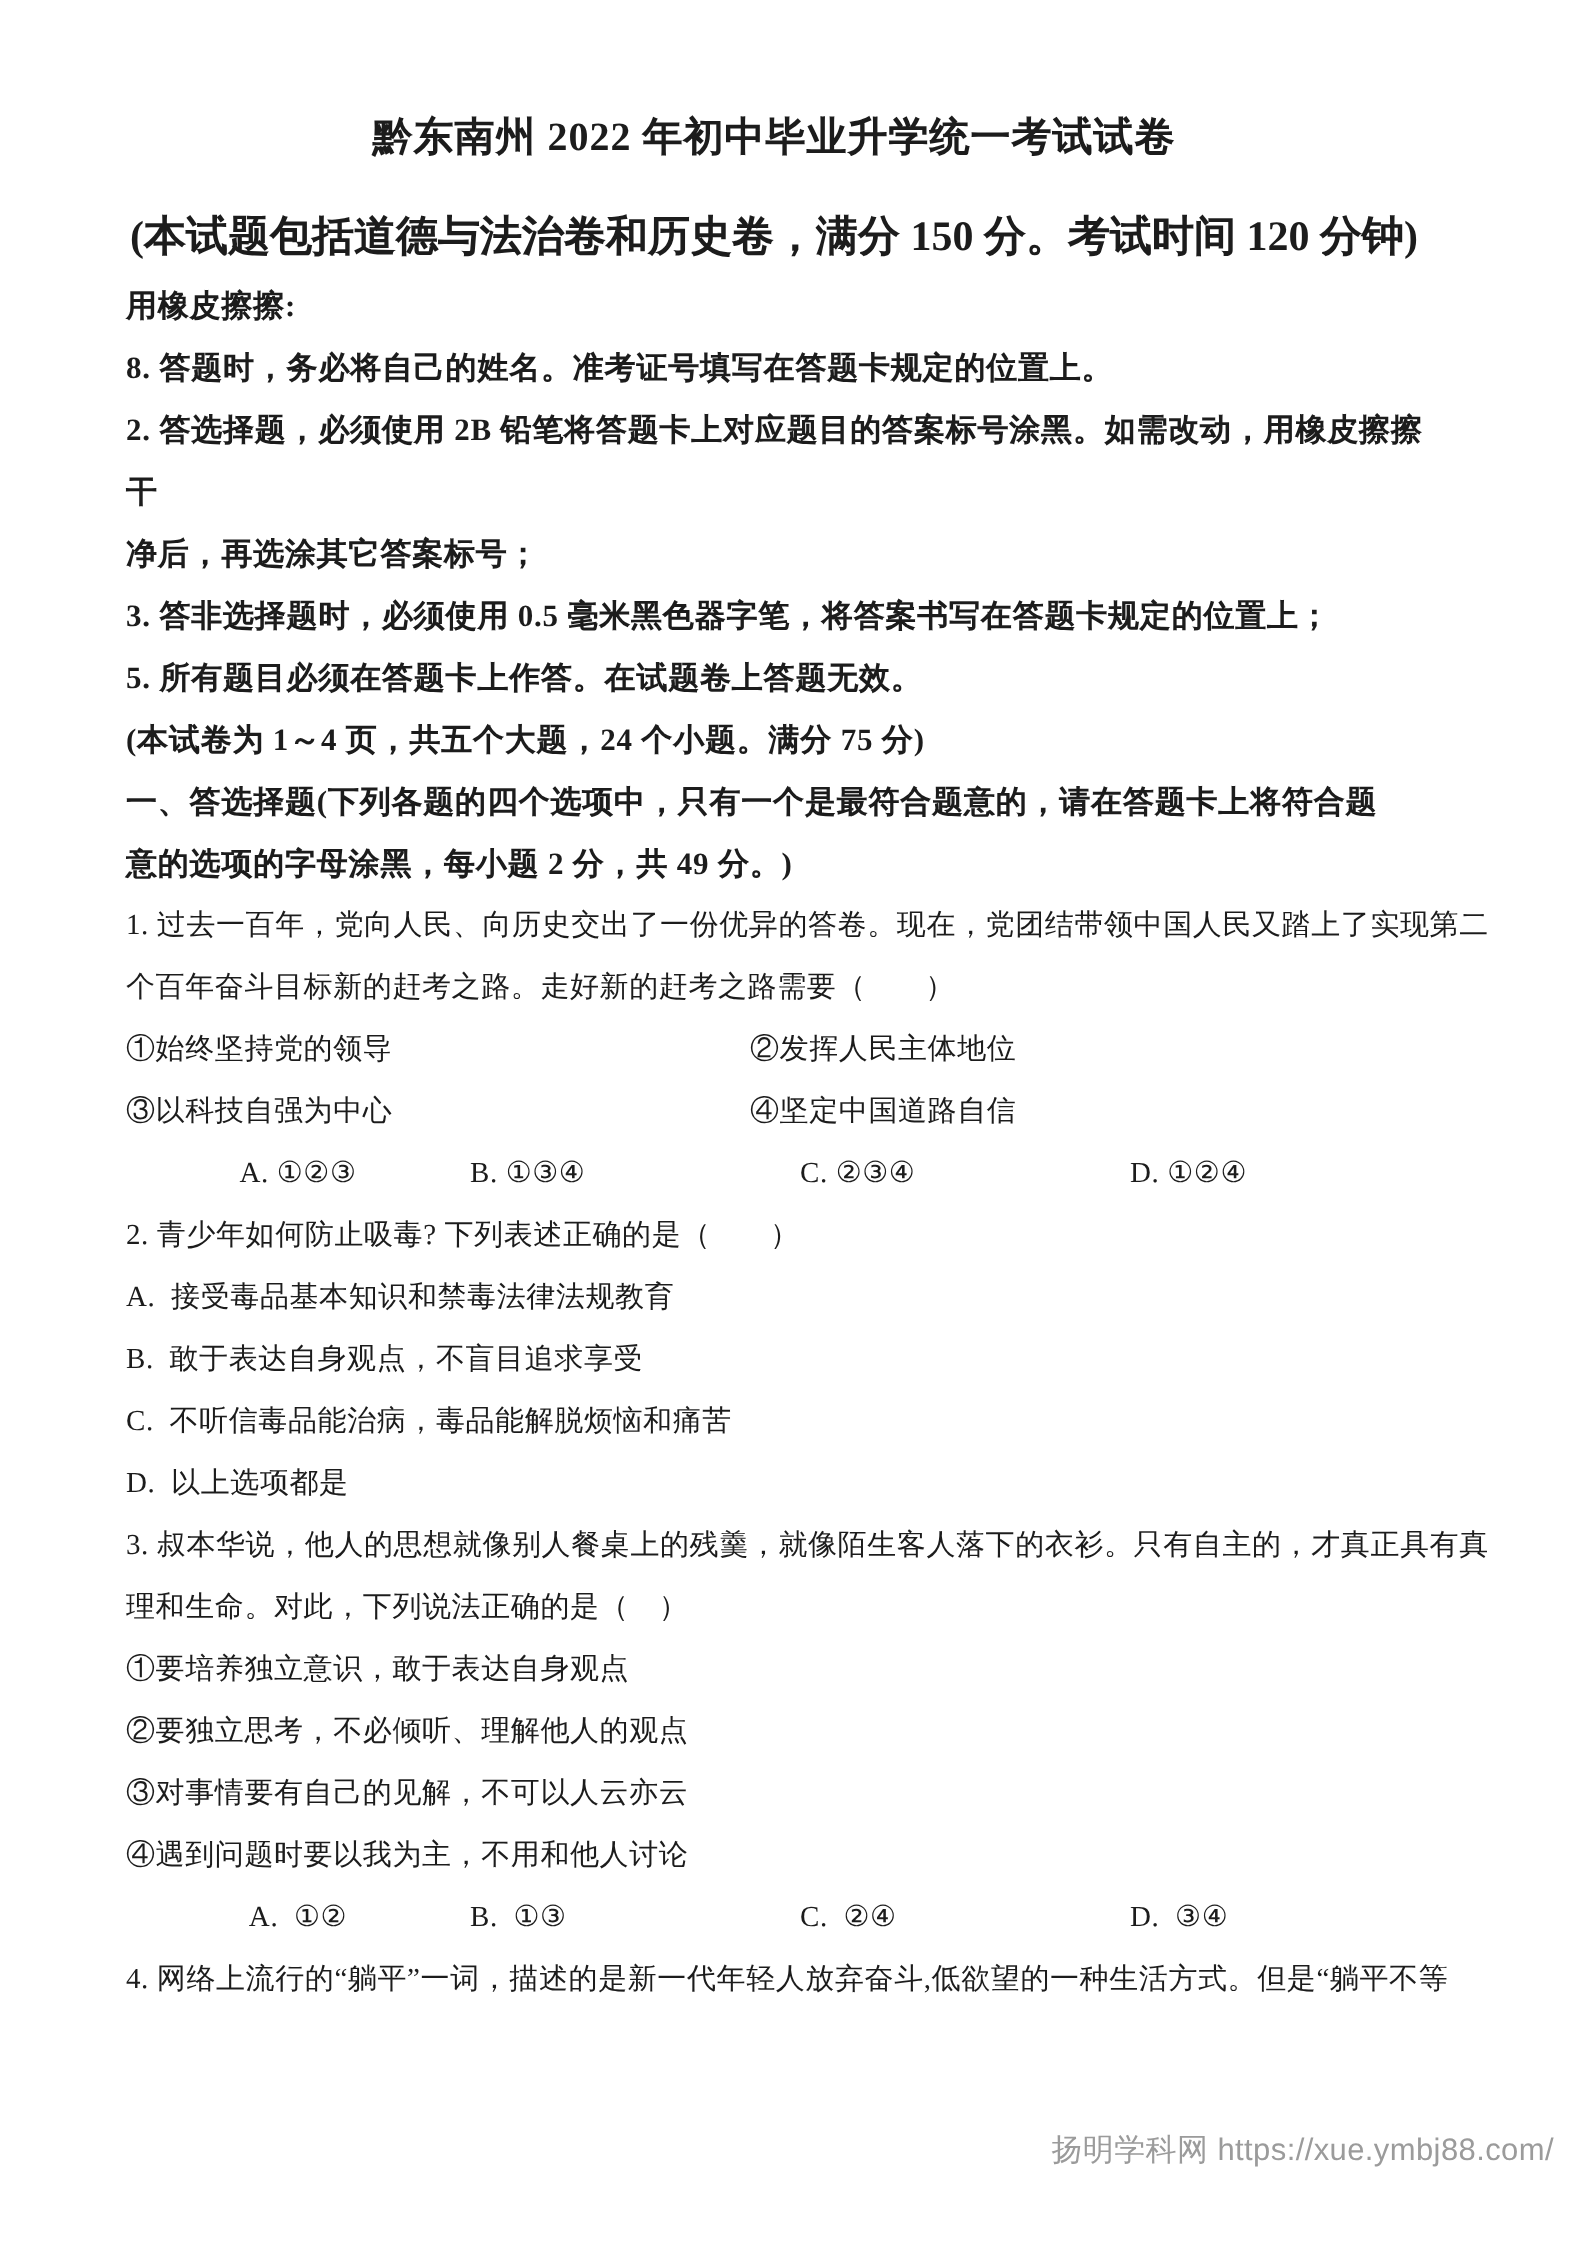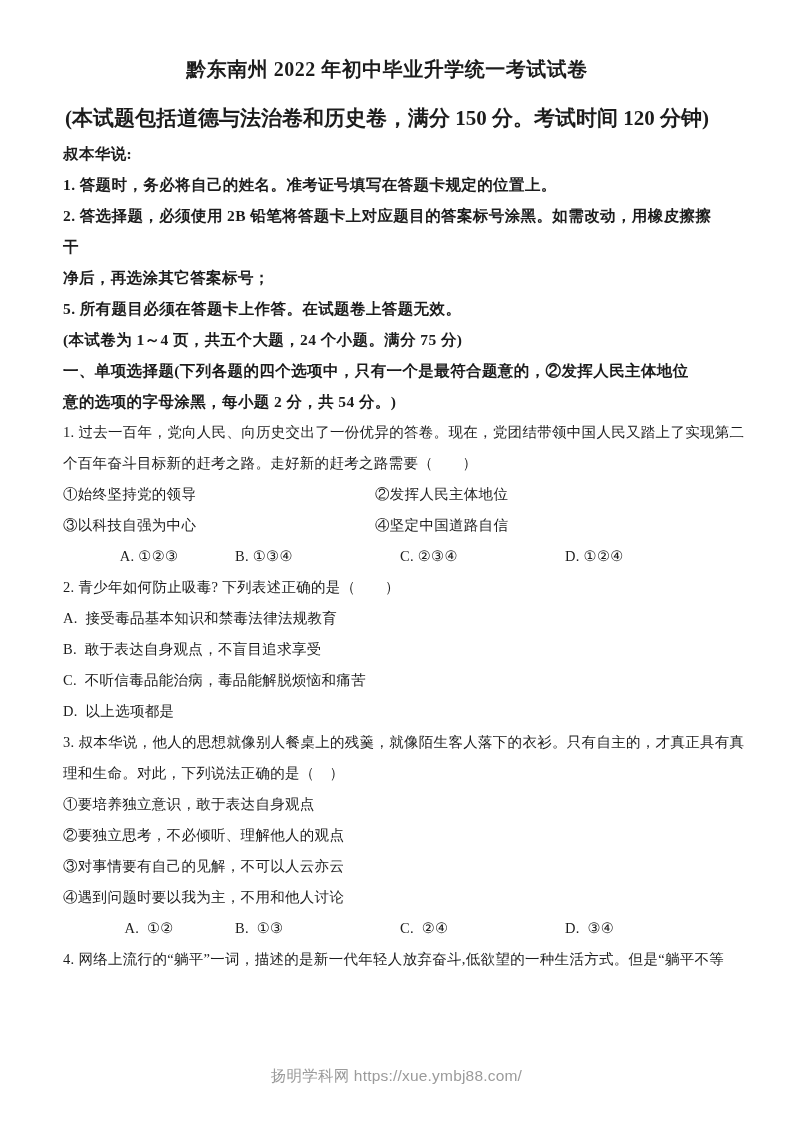--- a/index.html
+++ b/index.html
@@ -42,51 +42,52 @@
   .first{margin-top:8px;}
   .bold{font-weight:700;font-size:15.5px;letter-spacing:0.4px;}
   .center{}
   .row{display:flex;}
   .row .c0{width:312px;}
   .cw0{width:172px;text-align:center;}
   .cw1{width:165px;}
   .cw2{width:165px;}
   .footer{
     position:absolute;
-    left:0;right:0;
+    left:0;right:16px;
     top:1063px;
-    text-align:center;
+    text-align:right;
     font-family:"Liberation Sans","DejaVu Sans",sans-serif;
     font-size:15.5px;
     line-height:26px;
     color:#9b9b9b;
     letter-spacing:0.2px;
     white-space:pre;
   }
 </style>
 </head>
 <body>
 
 <div class="page">
   <div class="content">
 
     <div class="title">黔东南州 2022 年初中毕业升学统一考试试卷</div>
     <div class="subtitle">(本试题包括道德与法治卷和历史卷，满分 150 分。考试时间 120 分钟)</div>
 
-    <div class="ln bold first">叔本华说:</div>
-    <div class="ln bold">1. 答题时，务必将自己的姓名。准考证号填写在答题卡规定的位置上。</div>
+    <div class="ln bold first">用橡皮擦擦:</div>
+    <div class="ln bold">8. 答题时，务必将自己的姓名。准考证号填写在答题卡规定的位置上。</div>
     <div class="ln bold">2. 答选择题，必须使用 2B 铅笔将答题卡上对应题目的答案标号涂黑。如需改动，用橡皮擦擦</div>
     <div class="ln bold">干</div>
     <div class="ln bold">净后，再选涂其它答案标号；</div>
+    <div class="ln bold">3. 答非选择题时，必须使用 0.5 毫米黑色器字笔，将答案书写在答题卡规定的位置上；</div>
     <div class="ln bold">5. 所有题目必须在答题卡上作答。在试题卷上答题无效。</div>
 
     <div class="ln bold center">(本试卷为 1～4 页，共五个大题，24 个小题。满分 75 分)</div>
 
-    <div class="ln bold">一、单项选择题(下列各题的四个选项中，只有一个是最符合题意的，②发挥人民主体地位</div>
-    <div class="ln bold">意的选项的字母涂黑，每小题 2 分，共 54 分。)</div>
+    <div class="ln bold">一、答选择题(下列各题的四个选项中，只有一个是最符合题意的，请在答题卡上将符合题</div>
+    <div class="ln bold">意的选项的字母涂黑，每小题 2 分，共 49 分。)</div>
 
     <div class="ln">1. 过去一百年，党向人民、向历史交出了一份优异的答卷。现在，党团结带领中国人民又踏上了实现第二</div>
     <div class="ln">个百年奋斗目标新的赶考之路。走好新的赶考之路需要（　　）</div>
     <div class="ln row">
       <span class="c0">①始终坚持党的领导</span>
       <span>②发挥人民主体地位</span>
     </div>
     <div class="ln row">
       <span class="c0">③以科技自强为中心</span>
       <span>④坚定中国道路自信</span>

